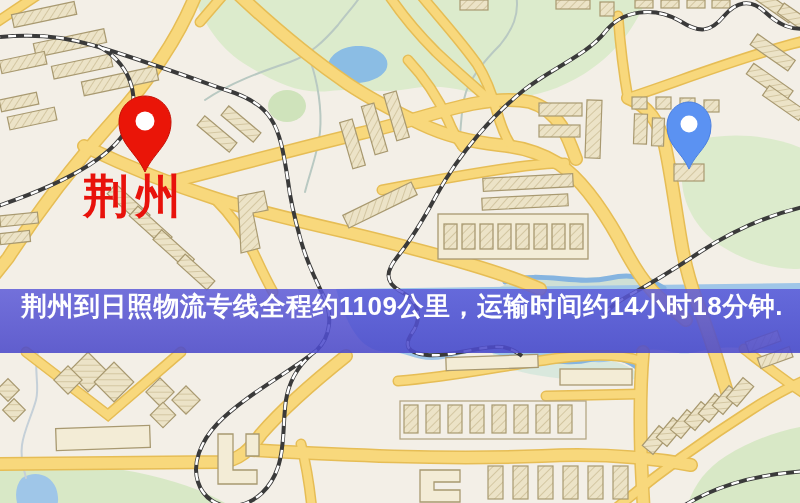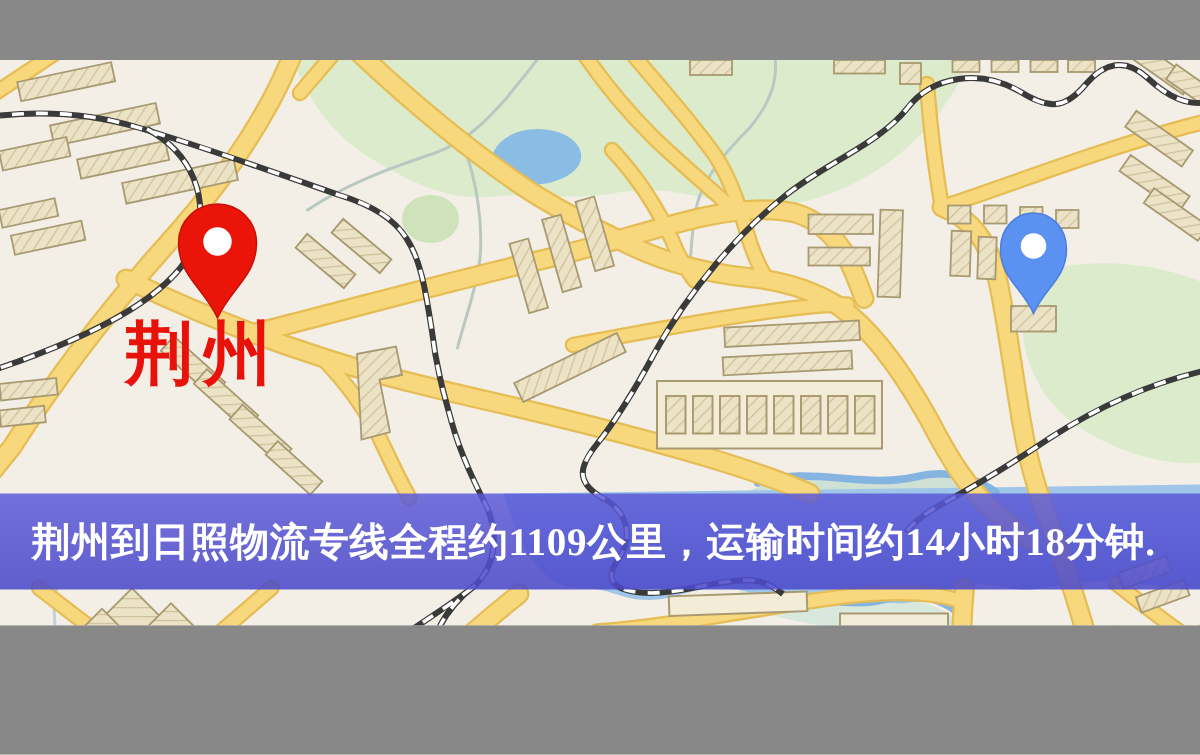--- a/index.html
+++ b/index.html
@@ -1,32 +1,31 @@
 <!DOCTYPE html>
 <html><head>
 <meta charset="utf-8">
 <style>
   html,body{margin:0;padding:0;background:#888;}
   .stage{
-    position:relative;width:800px;height:377px;overflow:hidden;
-    font-family:Liberation Serif, serif;
+    position:relative;width:800px;height:503px;overflow:hidden;
+    font-family:Liberation Sans, sans-serif;
     background:#f3efe7;
-    margin-top:40px;
   }
   .stage svg{position:absolute;left:0;top:0;filter:blur(.3px);}
   .city-label{
     position:absolute;font-weight:700;line-height:1;white-space:nowrap;
     text-shadow:0 0 1px rgba(255,255,255,.25);
   }
   .city-label.origin{left:83px;top:173px;font-size:46px;letter-spacing:6px;color:#e8120b;}
   .city-label.dest{left:649px;top:176px;font-size:45px;letter-spacing:10px;color:#2b46d9;}
   .banner{
     position:absolute;left:0;top:289px;width:800px;height:64px;
     background:linear-gradient(180deg,rgba(90,88,216,.84),rgba(76,74,202,.88));
-    display:flex;align-items:center;
+    display:flex;align-items:flex-start;
   }
   .banner span{
     color:#fff;font-size:26px;font-weight:600;letter-spacing:.5px;
     padding-left:21px;white-space:nowrap;
   }
 </style>
 </head>
 <body>
 
 <div class="stage">

